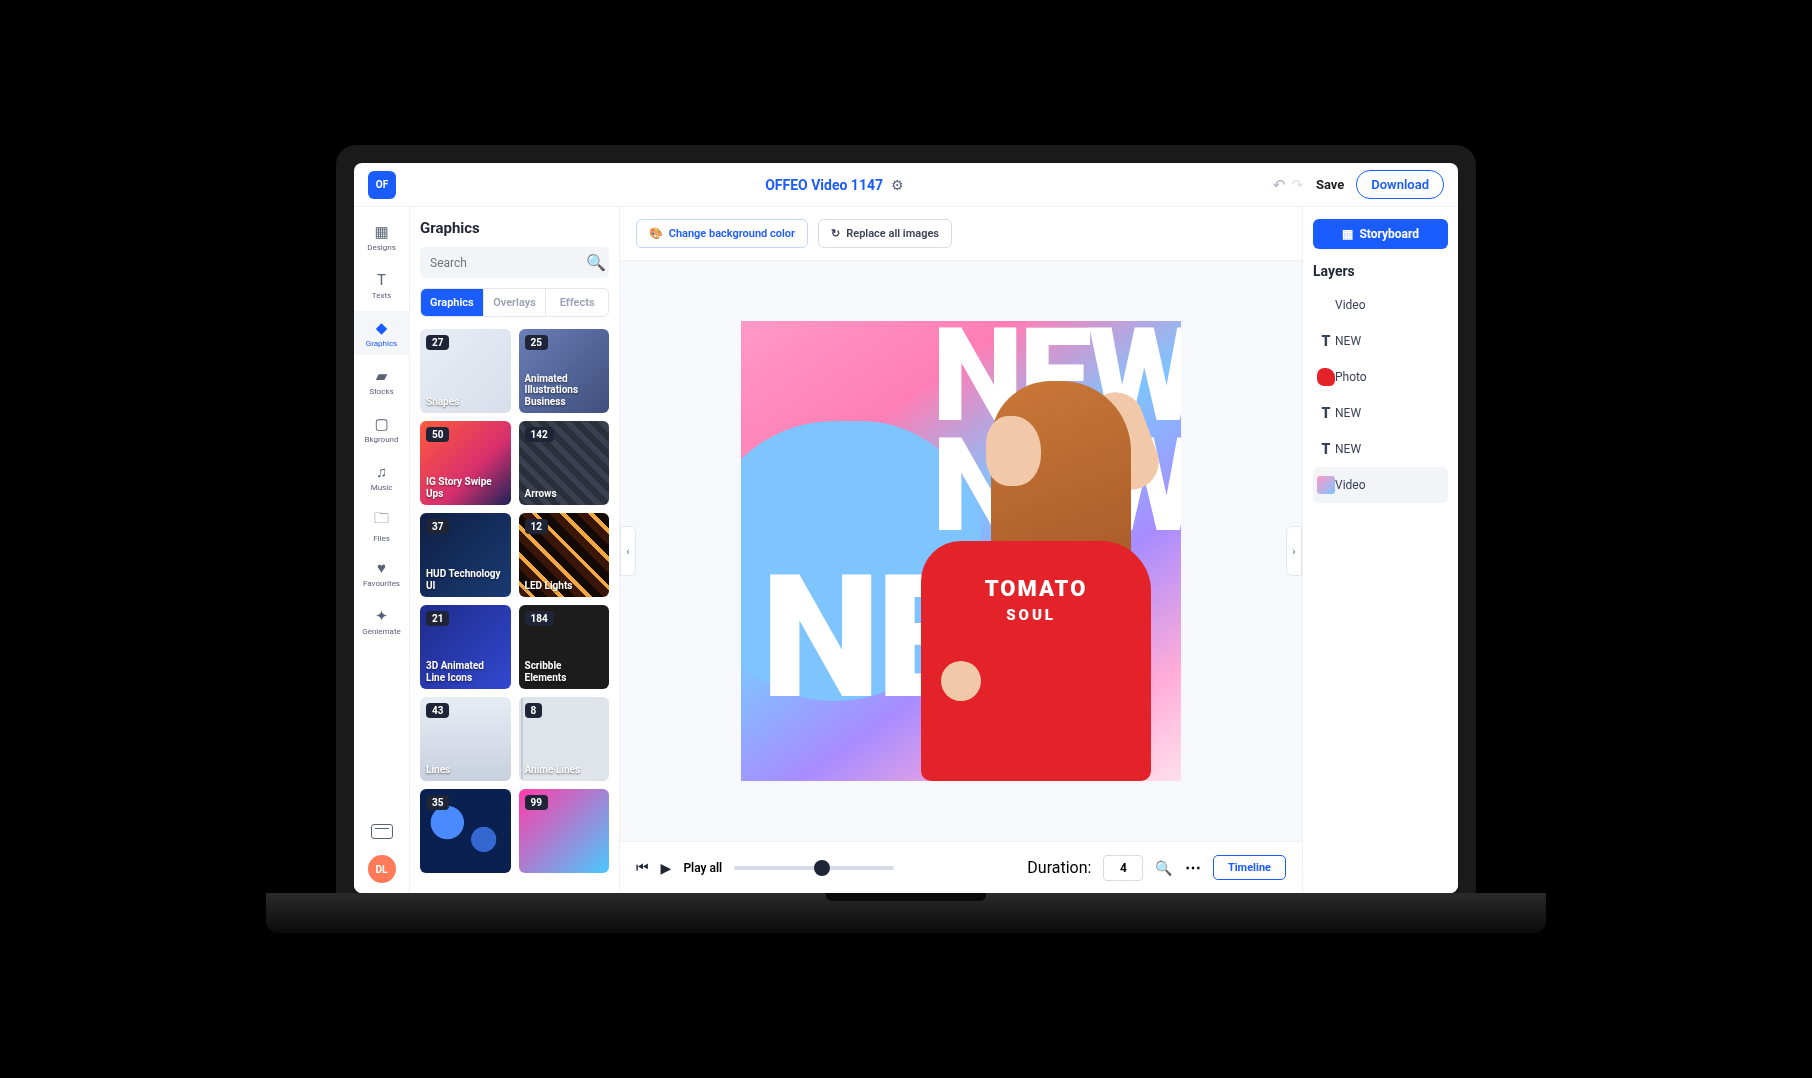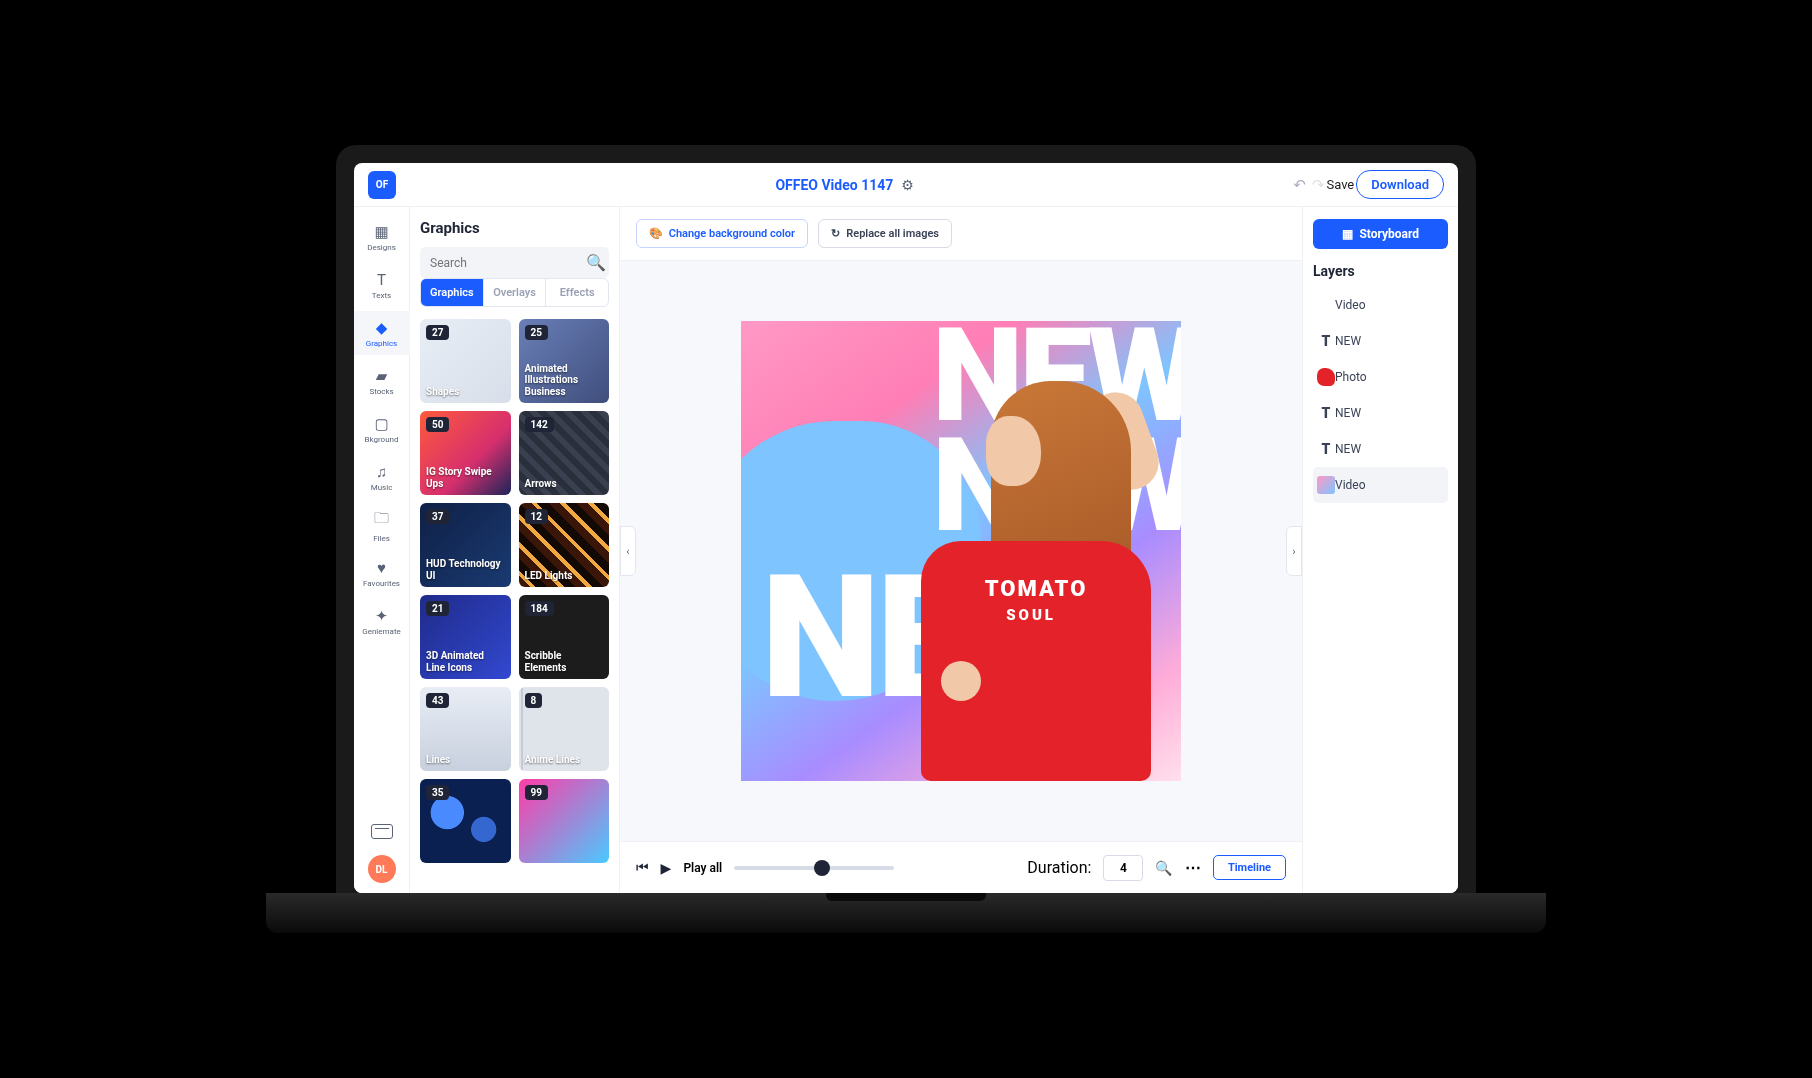--- a/index.html
+++ b/index.html
@@ -1,40 +1,40 @@
 <!DOCTYPE html>
 <html><head>
 <meta charset="utf-8">
 <style>
 *{box-sizing:border-box;margin:0;padding:0;font-family:-apple-system,BlinkMacSystemFont,'Segoe UI',Roboto,sans-serif}
 body{background:#000;display:flex;align-items:center;justify-content:center;min-height:100vh;padding:20px}
 .laptop{width:1140px;background:#1a1a1a;border-radius:20px 20px 0 0;padding:18px 18px 0;position:relative}
 .screen{background:#fff;border-radius:8px;overflow:hidden;height:730px;display:flex;flex-direction:column}
 .laptop-base{width:1280px;height:40px;background:linear-gradient(#2a2a2a,#0a0a0a);border-radius:0 0 12px 12px;margin:0 auto;position:relative}
 .laptop-base::before{content:"";position:absolute;top:0;left:50%;transform:translateX(-50%);width:160px;height:8px;background:#0a0a0a;border-radius:0 0 6px 6px}
-.topbar{height:44px;display:flex;align-items:center;padding:0 14px;border-bottom:1px solid #eef0f4;gap:2px}
+.topbar{height:44px;display:flex;align-items:center;padding:0 14px;border-bottom:1px solid #eef0f4;gap:12px}
 .logo{width:28px;height:28px;background:#1b5cff;border-radius:6px;display:flex;align-items:center;justify-content:center;color:#fff;font-size:10px;font-weight:700}
 .title-wrap{flex:1;display:flex;align-items:center;justify-content:center;gap:8px}
 .project-title{color:#1b5cff;font-weight:700;font-size:14px}
 .gear{color:#5a6275;font-size:14px}
 .undo-redo{display:flex;gap:6px;color:#aab0bf;font-size:15px}
-.save-label{font-weight:400;font-size:13px;color:#222}
+.save-label{font-weight:700;font-size:13px;color:#222}
 .download-btn{border:1.5px solid #1b5cff;color:#1b5cff;background:#fff;padding:6px 14px;border-radius:14px;font-size:13px;font-weight:600}
 .body{flex:1;display:flex;overflow:hidden}
 .rail{width:56px;background:#fff;border-right:1px solid #eef0f4;display:flex;flex-direction:column;align-items:center;padding-top:8px;gap:4px}
 .rail-item{width:56px;height:44px;display:flex;flex-direction:column;align-items:center;justify-content:center;gap:2px;color:#5a6275;font-size:8px;cursor:pointer}
 .rail-item.active{background:#f4f6fa;color:#1b5cff}
 .rail-item .ico{font-size:15px}
 .rail-spacer{flex:1}
 .avatar{width:28px;height:28px;border-radius:50%;background:#ff7a59;color:#fff;display:flex;align-items:center;justify-content:center;font-size:10px;font-weight:700;margin-bottom:10px}
 .keyb{width:22px;height:15px;border:1.5px solid #5a6275;border-radius:3px;margin-bottom:12px;position:relative}
 .keyb::after{content:"";position:absolute;inset:3px;border-top:1px solid #5a6275}
 .panel{width:210px;background:#fff;border-right:1px solid #eef0f4;padding:12px 10px;overflow-y:auto}
 .panel-title{font-weight:700;font-size:15px;margin-bottom:10px;color:#1f2536}
-.search{display:flex;align-items:center;background:#f2f4f8;border-radius:5px;padding:6px 10px;}
+.search{display:flex;align-items:center;background:#f2f4f8;border-radius:5px;padding:6px 10px;margin-bottom:10px}
 .search input{border:none;background:transparent;flex:1;font-size:12px;outline:none}
 .tabs{display:flex;border:1px solid #e2e6ee;border-radius:6px;overflow:hidden;margin-bottom:12px}
 .tab{flex:1;text-align:center;padding:7px 0;font-size:11px;font-weight:600;color:#9aa2b4;cursor:pointer}
 .tab.active{background:#1b5cff;color:#fff}
 .tab:not(:last-child){border-right:1px solid #e2e6ee}
 .grid{display:grid;grid-template-columns:1fr 1fr;gap:8px}
 .card{position:relative;height:84px;border-radius:6px;overflow:hidden;color:#fff;font-size:10px;font-weight:700;padding:6px;display:flex;flex-direction:column;justify-content:space-between;cursor:pointer}
 .badge{background:#1f2536;border-radius:4px;padding:2px 6px;font-size:10px;width:fit-content}
 .card-label{line-height:1.15;text-shadow:0 1px 2px rgba(0,0,0,.5)}
 .bg-shapes{background:linear-gradient(135deg,#e8edf5,#d8dfea)}

